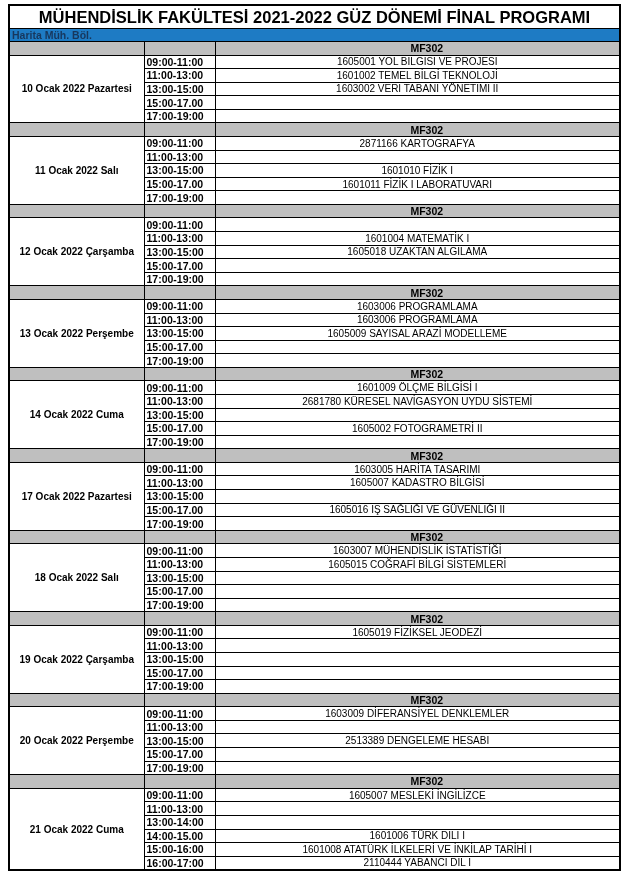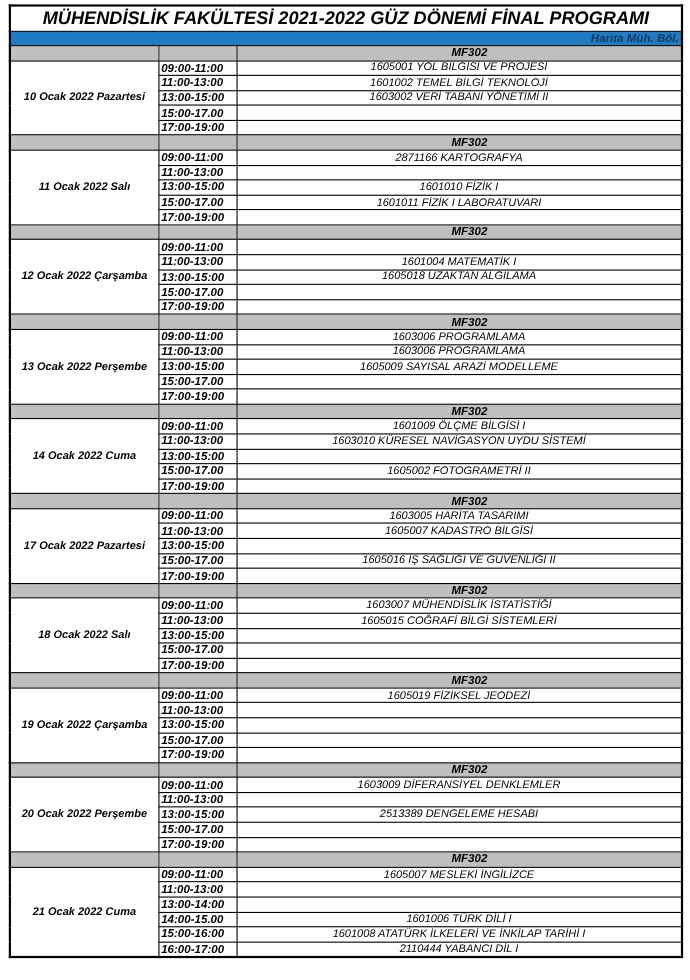--- a/index.html
+++ b/index.html
@@ -12,21 +12,20 @@
     margin:0; padding:0;
     background:#ffffff;
     width:627px; height:891px;
     font-family:"Liberation Sans", sans-serif;
     -webkit-font-smoothing:antialiased;
   }
   .page{
     box-sizing:border-box;
     width:622px; height:891px;
     padding:4px 8px 4px 8px;
-    font-style:italic;
   }
   table.sched{
     width:611px;
     border-collapse:collapse;
     table-layout:fixed;
   }
   table.sched td{
     border:1px solid var(--border);
     padding:0 2px;
     overflow:hidden;
@@ -45,21 +44,21 @@
     font-weight:bold;
     color:#000;
     letter-spacing:0px;
   }
   td.dept-cell{
     height:12px;
     background:var(--blue);
     border:1px solid var(--border);
     border-left:2px solid var(--border);
     border-right:2px solid var(--border);
-    text-align:right;
+    text-align:left;
     vertical-align:middle;
     font-size:10.5px;
     font-weight:bold;
     color:var(--blue-text);
   }
   tr.room-row td{
     height:12.5px;
     background:var(--gray);
     padding-left:21px;
   }
@@ -225,21 +224,21 @@
           <td class="room-spacer"></td>
           <td class="room-cell">MF302</td>
         </tr>
         <tr class="slot-row">
           <td class="date-cell" rowspan="5">14 Ocak 2022 Cuma</td>
           <td class="time-cell">09:00-11:00</td>
           <td class="course-cell">1601009 ÖLÇME BİLGİSİ I</td>
         </tr>
         <tr class="slot-row">
           <td class="time-cell">11:00-13:00</td>
-          <td class="course-cell">1603010 KÜRESEL NAVİGASYON UYDU SİSTEMİ</td>
+          <td class="course-cell">2681780 KÜRESEL NAVİGASYON UYDU SİSTEMİ</td>
         </tr>
         <tr class="slot-row">
           <td class="time-cell">13:00-15:00</td>
           <td class="course-cell"></td>
         </tr>
         <tr class="slot-row">
           <td class="time-cell">15:00-17.00</td>
           <td class="course-cell">1605002 FOTOGRAMETRİ II</td>
         </tr>
         <tr class="slot-row">

